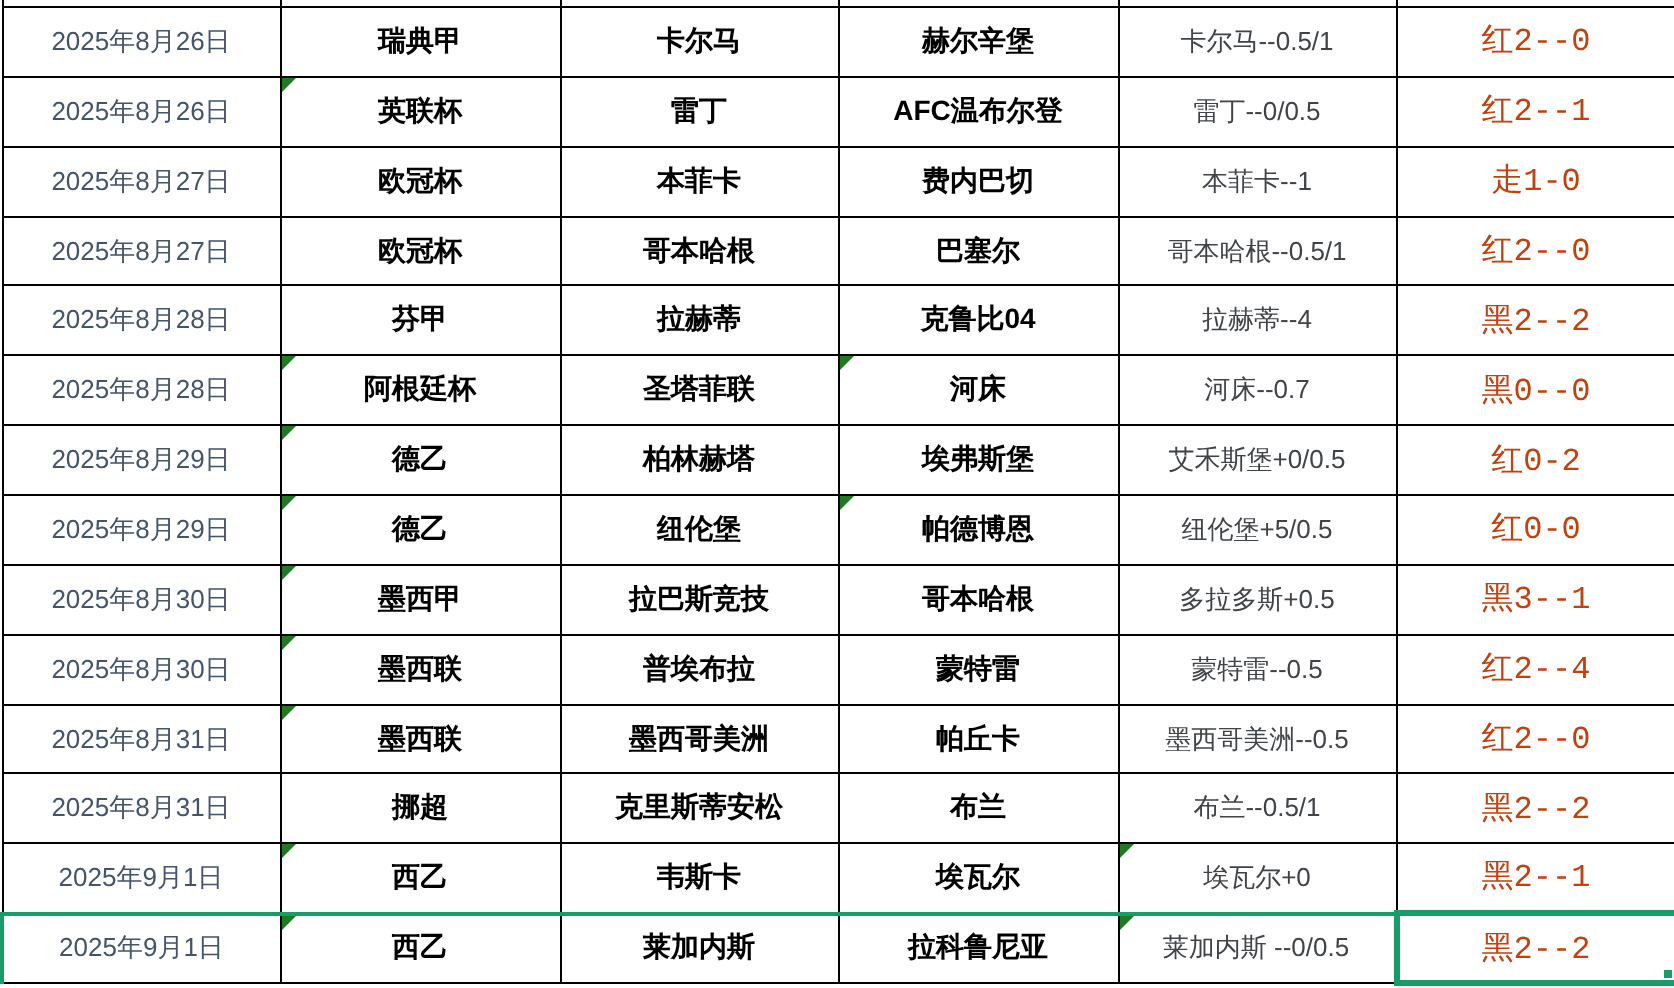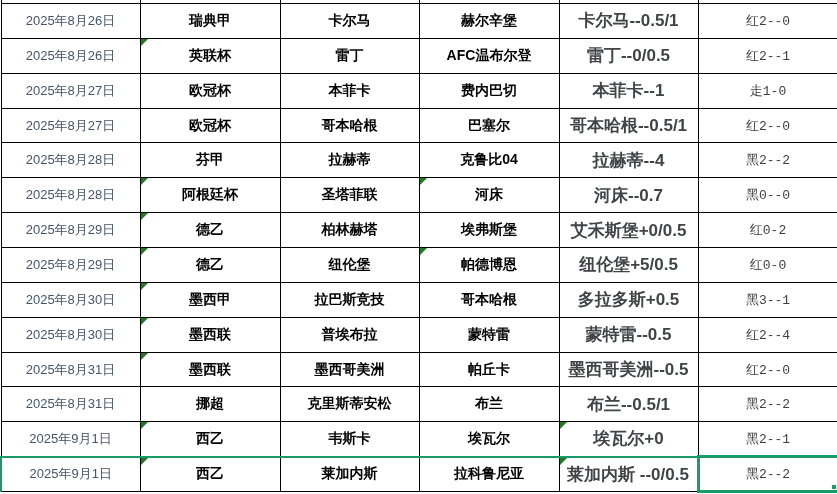--- a/index.html
+++ b/index.html
@@ -22,22 +22,22 @@
   }
   td{
     border:1.5px solid var(--grid);
     text-align:center;vertical-align:middle;
     padding:0;position:relative;overflow:hidden;white-space:nowrap;
   }
   tr.partial-row td{height:3px;border-top:none;}
   tr.data-row{height:34.86px;}
   td.col-date{color:var(--date-text);font-size:13px;font-weight:400;}
   td.col-league,td.col-home,td.col-away{color:#000;font-size:14px;font-weight:700;}
-  td.col-handicap{color:var(--handicap-text);font-size:17px;font-weight:700;}
-  td.col-result{color:#404040;font-size:13px;font-family:"Liberation Mono","DejaVu Sans Mono",monospace;}
+  td.col-handicap{color:var(--handicap-text);font-size:13px;font-weight:400;}
+  td.col-result{color:#c2410c;font-size:16px;font-family:"Liberation Mono","DejaVu Sans Mono",monospace;}
   .corner-triangle{
     position:absolute;top:0;left:0;width:0;height:0;
     border-top:7px solid var(--triangle-green);
     border-right:7px solid transparent;
   }
   tr.selected-row td{border-top:2.5px solid var(--selection-green);}
   tr.selected-row td.col-date{border-left:2.5px solid var(--selection-green);}
   tr.selected-row td.active-cell{border:3px solid var(--selection-green);}
   .fill-handle{
     position:absolute;right:0;bottom:0;width:6px;height:6px;

